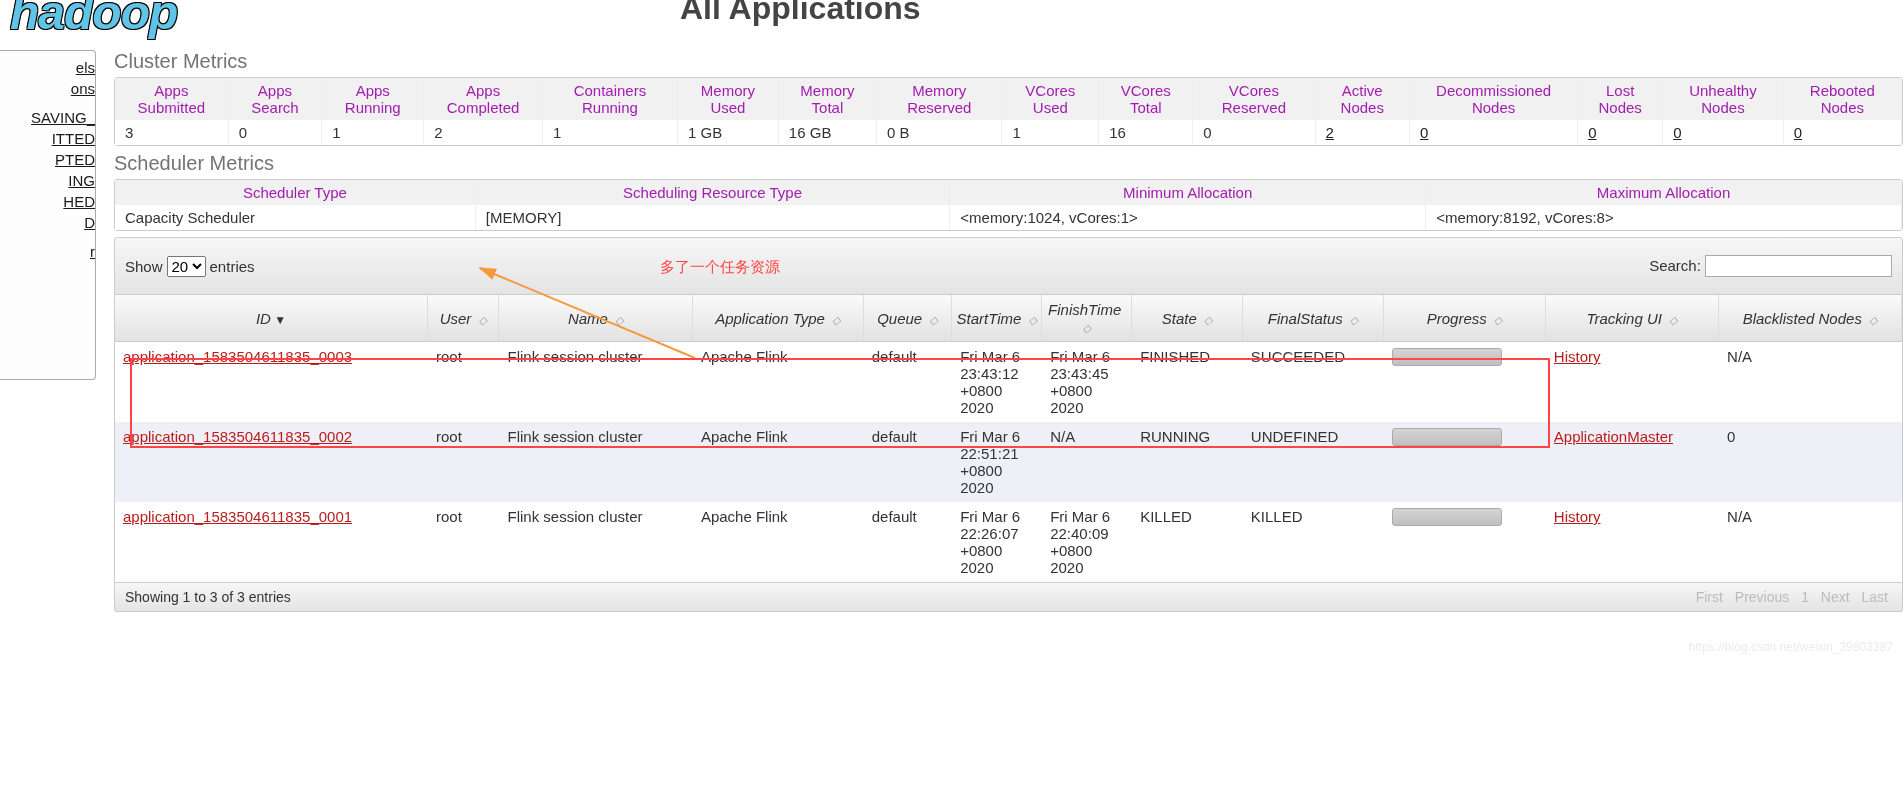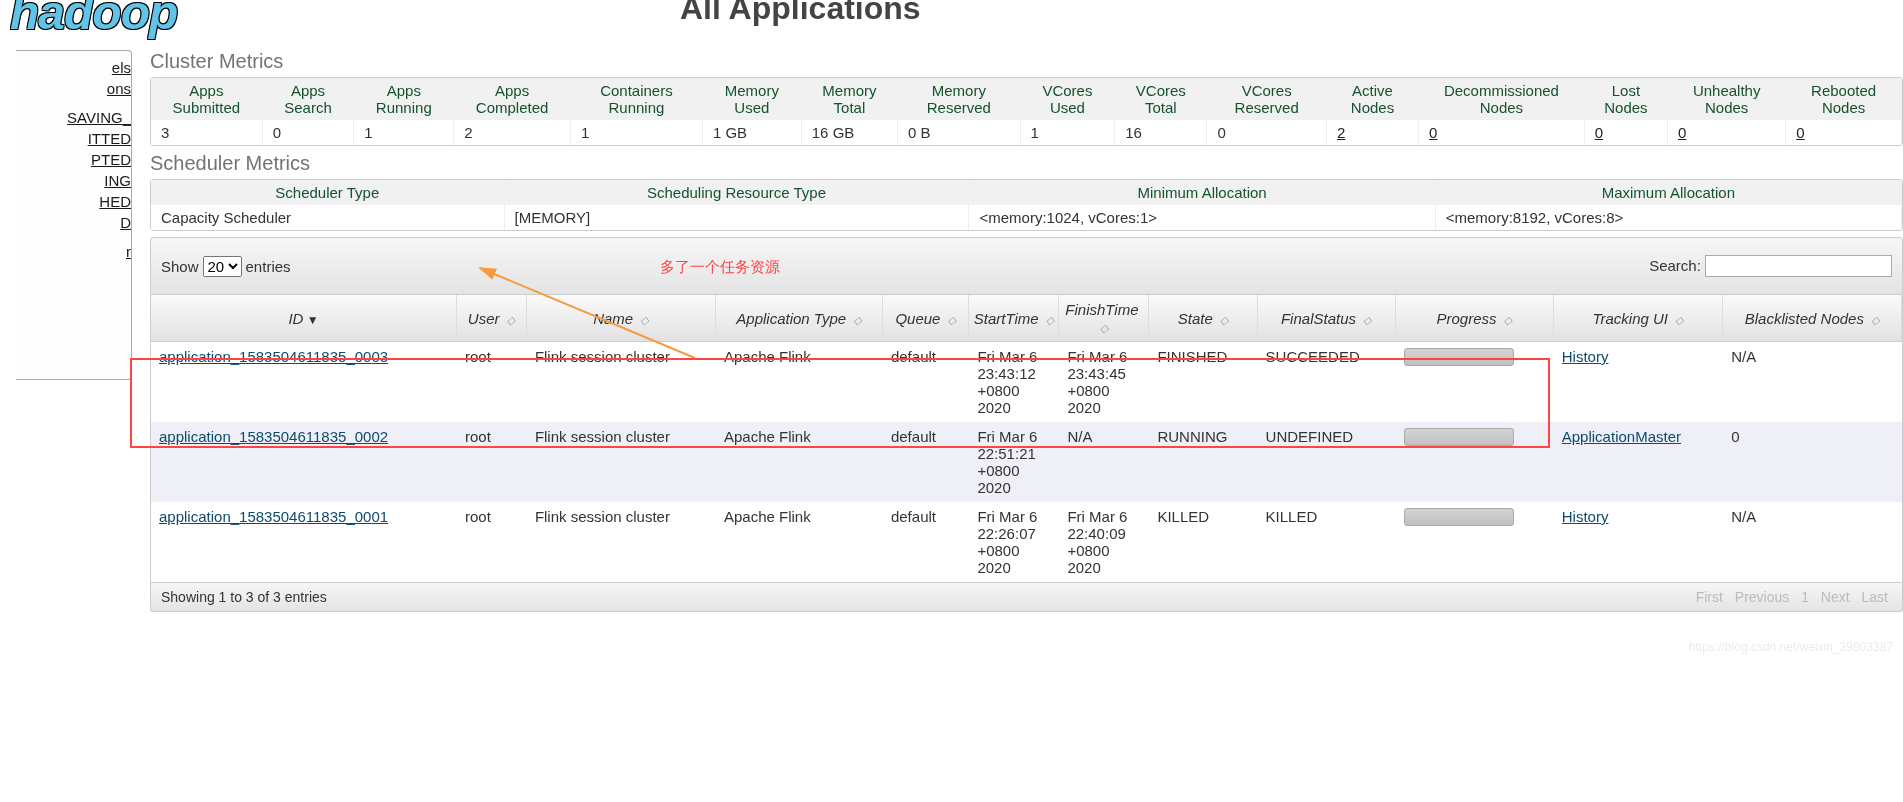--- a/index.html
+++ b/index.html
@@ -1,40 +1,40 @@
 <!DOCTYPE html>
 <html><head>
 <meta charset="utf-8">
 <style>
 * { margin: 0; padding: 0; box-sizing: border-box; }
 body { font-family: Arial, sans-serif; font-size: 15px; color: #333; background: #fff; width: 1903px; }
 .logo { position: absolute; top: -15px; left: 10px; font-size: 48px; font-weight: bold; font-style: italic; color: #61c3e6; text-shadow: -1px -1px 0 #000, 1px -1px 0 #000, -1px 1px 0 #000, 1px 1px 0 #000; letter-spacing: -1px; }
 .page-title { position: absolute; top: -10px; left: 680px; font-size: 32px; font-weight: bold; color: #444; }
 .layout { display: flex; margin-top: 40px; }
-.sidebar { width: 116px; border: 1px solid #aaa; border-left: none; border-radius: 0 4px 4px 0; margin-top: 10px; background: #fdfdfd; padding: 6px 0 6px 6px; overflow: hidden; height: 330px; margin-left: 16px; }
+.sidebar { width: 96px; border: 1px solid #aaa; border-left: none; border-radius: 0 4px 4px 0; margin-top: 10px; background: #fdfdfd; padding: 6px 0 6px 6px; overflow: hidden; height: 330px; }
 .sidebar a { display: block; color: #1a1a1a; text-decoration: underline; font-size: 15px; padding: 2px 0; white-space: nowrap; text-align: right; direction: rtl; }
 .main { flex: 1; padding: 10px 0 0 18px; min-width: 0; }
 h2 { font-size: 20px; font-weight: normal; color: #737373; margin-bottom: 4px; }
 table { border-collapse: separate; border-spacing: 0; width: 100%; }
 .metrics { border: 1px solid #ccc; border-radius: 3px; margin-bottom: 6px; }
 .metrics th, .metrics td { border-right: 1px solid #eee; padding: 4px 8px; text-align: center; font-weight: normal; font-size: 15px; }
-.metrics th { background: #f1f1f1; color: #14532d; }
+.metrics th { background: #f1f1f1; color: #a21caf; }
 .metrics td { background: #fff; text-align: left; padding-left: 10px; }
 .metrics td a { color: #222; text-decoration: underline; }
 .dt-top { background: linear-gradient(#f6f6f6, #e4e4e4); border: 1px solid #ccc; border-radius: 3px 3px 0 0; padding: 17px 10px; font-size: 15px; display: flex; align-items: center; }
 .dt-top select { margin: 0 4px; font-size: 15px; }
 .dt-top .search { margin-left: auto; }
 .dt-top .search input { border: 1px solid #aaa; font-size: 14px; padding: 2px; }
 .apps { border: 1px solid #ccc; border-top: none; }
 .apps th { background: linear-gradient(#fafafa, #e2e2e2); border-right: 1px solid #ddd; border-bottom: 1px solid #ccc; padding: 6px 4px; font-weight: normal; font-size: 15px; position: relative; text-align: center; font-style: italic; }
 .apps th .sort { color: #999; font-size: 11px; margin-left: 4px; }
 .apps th .sort-down { color: #333; font-size: 12px; }
 .apps td { padding: 6px 8px; font-size: 15px; vertical-align: top; border-right: 1px solid transparent; }
 .apps tbody tr.even { background: #eff0f7; }
-.apps td a { color: #0c4a6e; text-decoration: underline; }
+.apps td a { color: #b91c1c; text-decoration: underline; }
 .progress-bar { display: inline-block; width: 110px; height: 18px; border: 1px solid #aaa; border-radius: 3px; background: linear-gradient(#d4d4d4, #c0c0c0); }
 .dt-bottom { background: linear-gradient(#f6f6f6, #e4e4e4); border: 1px solid #ccc; border-top: none; border-radius: 0 0 3px 3px; padding: 6px 10px; font-size: 14px; display: flex; }
 .dt-bottom .paginate { margin-left: auto; color: #bbb; }
 .dt-bottom .paginate span { margin: 0 4px; }
 .annotation { position: absolute; color: #f44; font-size: 15px; left: 660px; top: 258px; }
 .arrow { position: absolute; left: 475px; top: 263px; width: 225px; height: 100px; pointer-events: none; }
 .highlight-box { position: absolute; border: 2px solid #f44; left: 130px; top: 358px; width: 1420px; height: 90px; pointer-events: none; }
 .watermark { position: absolute; right: 10px; top: 640px; color: #ccc; font-size: 12px; opacity: 0.4; }
 </style>
 </head>

